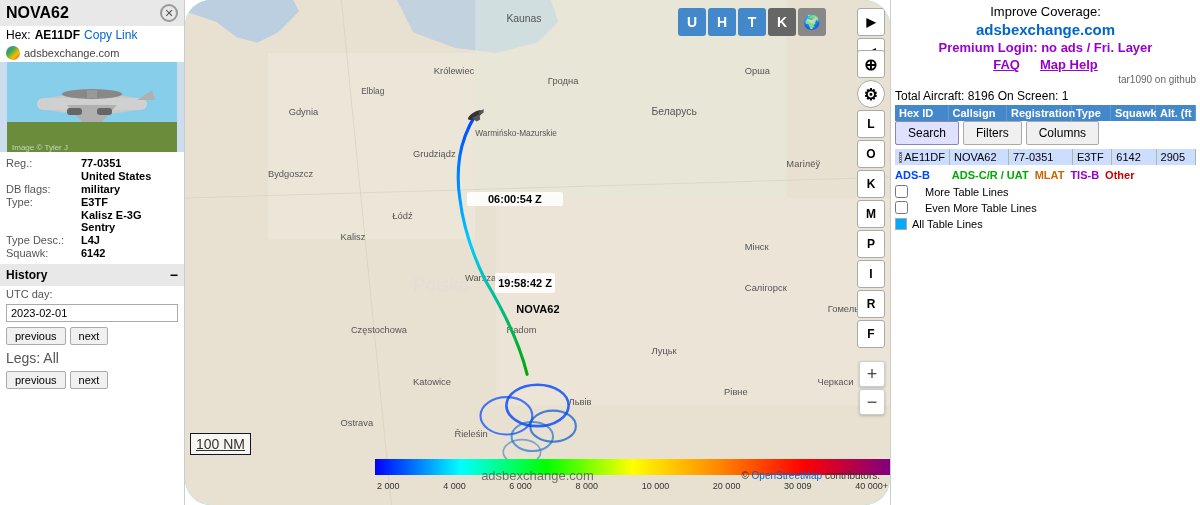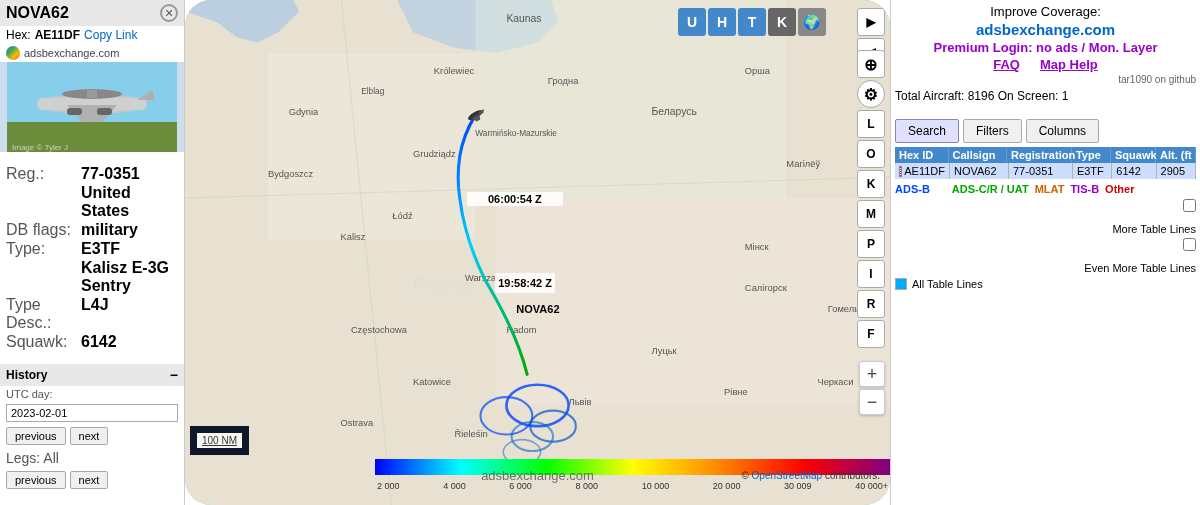--- a/index.html
+++ b/index.html
@@ -23,21 +23,21 @@
       justify-content: space-between;
     }
     #aircraft-title { font-size: 16px; font-weight: bold; color: #000; }
     #close-btn { border: 2px solid #999; border-radius: 50%; width: 18px; height: 18px; display: flex; align-items: center; justify-content: center; font-size: 11px; cursor: pointer; color: #555; }
     #hex-line { padding: 2px 6px; font-size: 12px; display: flex; align-items: center; gap: 4px; }
     #hex-label { color: #000; }
     #hex-value { color: #000; font-weight: bold; }
     #copy-link { color: #0066cc; cursor: pointer; text-decoration: none; }
     #source-line { padding: 2px 6px; display: flex; align-items: center; gap: 4px; font-size: 11px; color: #444; }
     #aircraft-image { width: 100%; height: 90px; background: #cde; overflow: hidden; display: flex; align-items: center; justify-content: center; position: relative; }
-    #details-table { padding: 12px 6px; font-size: 16px; }
+    #details-table { padding: 4px 6px; font-size: 11px; }
     .detail-row { display: flex; margin: 1px 0; }
     .detail-label { width: 75px; color: #555; flex-shrink: 0; }
     .detail-value { color: #000; font-weight: bold; }
     #history-header { background: #e8e8e8; padding: 3px 6px; display: flex; justify-content: space-between; align-items: center; font-weight: bold; font-size: 12px; }
     #history-minus { cursor: pointer; font-size: 14px; }
     #utc-label { padding: 2px 6px; font-size: 11px; color: #555; }
     #date-input { margin: 2px 6px; padding: 2px 4px; border: 1px solid #aaa; font-size: 11px; width: calc(100% - 12px); }
     #nav-buttons { display: flex; gap: 4px; padding: 3px 6px; }
     .nav-btn { padding: 2px 8px; border: 1px solid #aaa; background: #f0f0f0; cursor: pointer; font-size: 11px; border-radius: 2px; }
     #legs-label { padding: 2px 6px; font-size: 14px; color: #555; }
@@ -129,21 +129,21 @@
       overflow: hidden;
       padding: 4px;
     }
     #improve-coverage { text-align: center; font-size: 13px; color: #000; margin-bottom: 2px; }
     #adsbexchange-link { display: block; text-align: center; color: #0066cc; font-size: 15px; font-weight: bold; text-decoration: none; margin-bottom: 2px; }
     #premium-line { text-align: center; font-size: 13px; }
     #premium-link { color: #9900cc; font-weight: bold; }
     #faq-help { display: flex; justify-content: center; gap: 20px; margin: 2px 0; }
     #faq-link, #maphelp-link { color: #9900cc; font-weight: bold; font-size: 13px; cursor: pointer; text-decoration: underline; }
     #tar-link { display: block; text-align: right; font-size: 10px; color: #666; margin-bottom: 4px; }
-    #stats-line { font-size: 12px; margin-bottom: 16px; }
+    #stats-line { font-size: 12px; margin-bottom: 2px; }
     #toolbar-row { display: flex; gap: 4px; margin-bottom: 4px; }
     .toolbar-btn { padding: 4px 12px; border: 1px solid #aaa; background: #f0f0f0; cursor: pointer; font-size: 12px; border-radius: 2px; }
     .toolbar-btn.active { background: #e0e0ff; border-color: #88a; }
     #table-header-row {
       display: flex;
       background: #4488cc;
       color: #fff;
       font-size: 11px;
       font-weight: bold;
       margin-bottom: 0;
@@ -160,21 +160,21 @@
     #flag-cell { display: flex; align-items: center; gap: 2px; }
     #us-flag { width: 16px; height: 11px; background: linear-gradient(to bottom, #b22234 0%, #b22234 11%, #fff 11%, #fff 22%, #b22234 22%, #b22234 33%, #fff 33%, #fff 44%, #b22234 44%, #b22234 55%, #fff 55%, #fff 66%, #b22234 66%, #b22234 77%, #fff 77%, #fff 88%, #b22234 88%, #b22234 100%); border: 1px solid #888; }
     #legend-row { display: flex; align-items: center; gap: 6px; margin-bottom: 4px; flex-wrap: wrap; font-size: 11px; }
     .legend-item { font-weight: bold; }
     .legend-adsb { color: #0044ff; }
     .legend-adscr { color: #00aa00; margin-left: 16px; }
     .legend-mlat { color: #cc6600; }
     .legend-tisb { color: #9900cc; }
     .legend-other { color: #cc0000; }
     #checkboxes { display: flex; flex-direction: column; gap: 3px; margin-bottom: 4px; }
-    .checkbox-row { display: flex; align-items: flex-end; gap: 11px; font-size: 11px; flex-direction: column; }
+    .checkbox-row { display: flex; align-items: flex-end; gap: 17px; font-size: 11px; }
     #all-table-lines-row { display: flex; align-items: center; gap: 5px; font-size: 11px; }
     .color-box { width: 12px; height: 12px; background: #00aaff; display: inline-block; border: 1px solid #aaa; }
 
     
     #map-overlay-btns {
       position: absolute;
       top: 8px;
       right: 32px;
       display: flex;
       flex-direction: column;
@@ -405,21 +405,21 @@
     <button class="zoom-btn">+</button>
     <button class="zoom-btn">−</button>
   </div>
 
   
   <div id="map-timestamp1">06:00:54 Z</div>
   <div id="map-timestamp2" style="position:absolute;top:54%;left:44%;font-size:11px;font-weight:bold;background:rgba(255,255,255,0.85);padding:4px 3px;border-radius:2px;">19:58:42 Z</div>
   <div id="nova62-label" style="position:absolute;top:60%;left:47%;font-size:11px;font-weight:bold;color:#000;">NOVA62</div>
 
   
-  <div id="scale-bar" style="position:absolute;bottom:50px;left:5px;background:rgba(255,255,255,0.7);padding:2px 5px;font-size:10px;color:#333;border:7px solid #0f172a;text-decoration:underline;">
+  <div id="scale-bar" style="position:absolute;bottom:50px;left:5px;background:rgba(255,255,255,0.7);padding:2px 5px;font-size:14px;color:#333;border:1px solid #0f172a;text-decoration:underline;">
     <span>100 NM</span>
   </div>
 
   
   <div id="altitude-bar"></div>
   <div id="altitude-labels">
     <span>2 000</span>
     <span>4 000</span>
     <span>6 000</span>
     <span>8 000</span>
@@ -435,41 +435,41 @@
   
   <div id="osm-attribution">
     <span>© </span><a id="osm-link">OpenStreetMap</a><span> contributors.</span>
   </div>
 </div>
 
 <div id="right-panel">
   <div id="improve-coverage">Improve Coverage:</div>
   <a id="adsbexchange-link">adsbexchange.com</a>
   <div id="premium-line">
-    <span id="premium-link">Premium Login: no ads / Mon. Layer</span>
+    <span id="premium-link">Premium Login: no ads / Fri. Layer</span>
   </div>
   <div id="faq-help">
     <span id="faq-link">FAQ</span>
     <span id="maphelp-link">Map Help</span>
   </div>
   <a id="tar-link">tar1090 on github</a>
   <div id="stats-line"><span>Total Aircraft: 8196</span>   <span>On Screen: 1</span></div>
-  <div id="toolbar-row">
-    <button class="toolbar-btn active">Search</button>
-    <button class="toolbar-btn">Filters</button>
-    <button class="toolbar-btn">Columns</button>
-  </div>
-
   <div id="table-header-row">
     <span class="th-cell" style="width:55px;">Hex ID</span>
     <span class="th-cell" style="width:60px;">Callsign</span>
     <span class="th-cell" style="width:65px;">Registration</span>
     <span class="th-cell" style="width:40px;">Type</span>
     <span class="th-cell" style="width:45px;">Squawk</span>
     <span class="th-cell" style="width:40px;">Alt. (ft</span>
+  </div>
+
+  <div id="toolbar-row">
+    <button class="toolbar-btn active">Search</button>
+    <button class="toolbar-btn">Filters</button>
+    <button class="toolbar-btn">Columns</button>
   </div>
 
   <div id="table-data-row">
     <span class="td-cell" style="width:55px;" id="flag-cell">
       <span id="us-flag"></span>
       <span>AE11DF</span>
     </span>
     <span class="td-cell" style="width:60px;">NOVA62</span>
     <span class="td-cell" style="width:65px;">77-0351</span>
     <span class="td-cell" style="width:40px;">E3TF</span>

